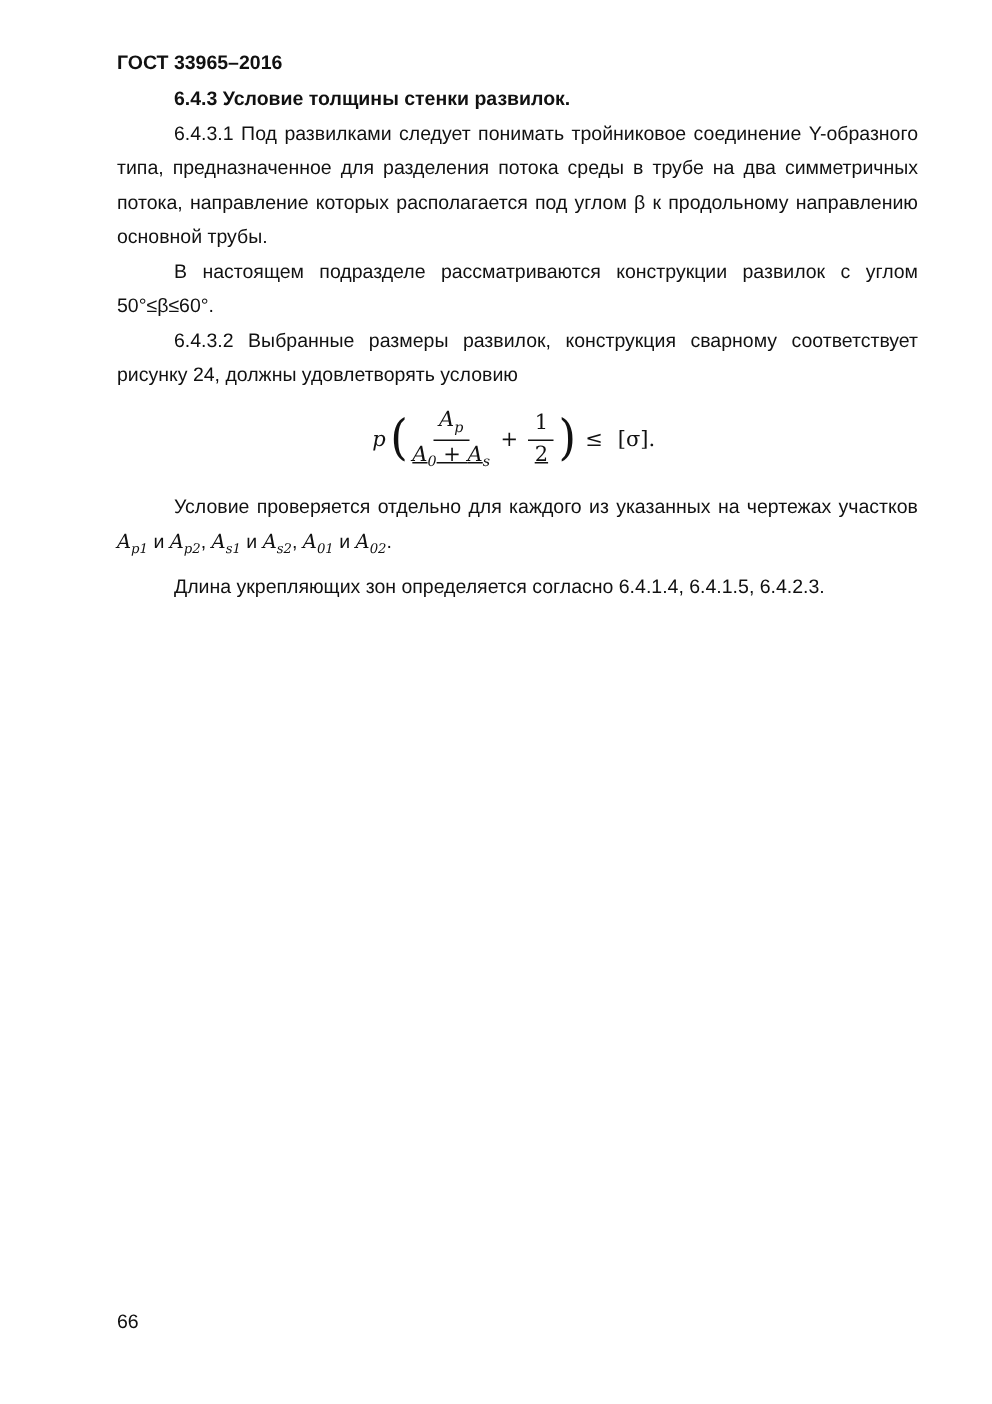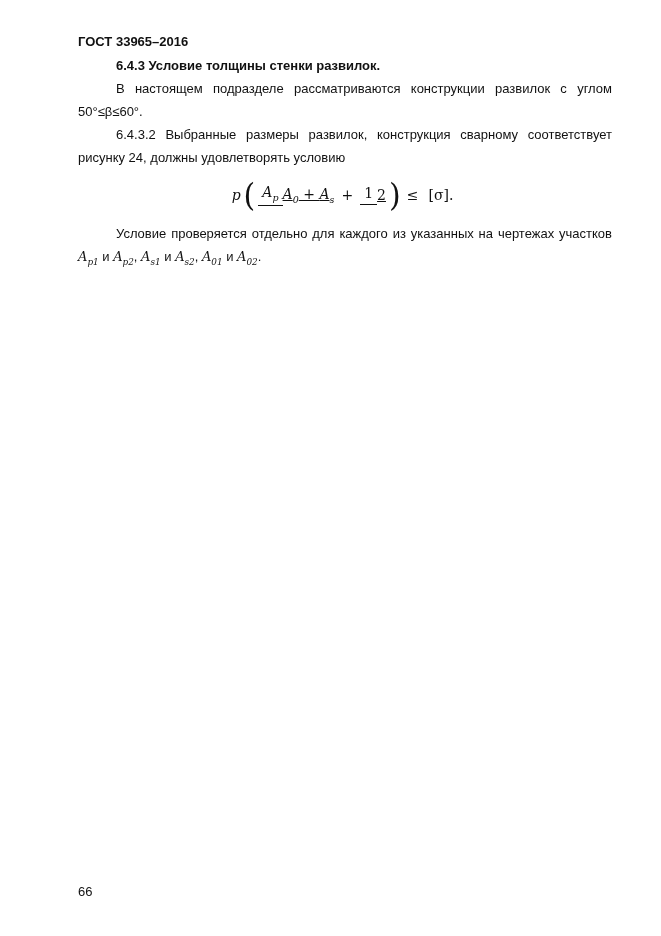--- a/index.html
+++ b/index.html
@@ -46,21 +46,21 @@
   .paren {
     font-style: normal;
     font-size: 30px;
     font-weight: 300;
     line-height: 1;
     transform: scaleY(1.08);
     margin: 0 1px;
   }
   .frac {
     display: inline-flex;
-    flex-direction: row;
+    flex-direction: column;
     align-items: center;
     vertical-align: middle;
     margin: 0 2px;
     line-height: 1.25;
   }
   .frac .num {
     border-bottom: 1px solid #111111;
     padding: 0 4px 1px 4px;
     text-align: center;
   }
@@ -72,33 +72,34 @@
     font-style: italic;
   }
   .varsub {
     font-family: "DejaVu Serif", serif;
     font-style: italic;
     font-size: 0.68em;
   }
   .page-number {
     position: absolute;
     left: 78px;
-    bottom: 37px;
+    bottom: 48px;
     font-size: 13px;
   }
 </style>
 </head>
 <body>
 
 <div class="page">
 
   <div class="doc-header">ГОСТ 33965–2016</div>
 
   <div class="section-heading">6.4.3 Условие толщины стенки развилок.</div>
 
+  <p class="para">6.4.3.1 Под развилками следует понимать тройниковое соединение Y-образного типа, предназначенное для разделения потока среды в трубе на два симметричных потока, направление которых располагается под углом β к продольному направлению основной трубы.</p>
 
   <p class="para">В настоящем подразделе рассматриваются конструкции развилок с углом 50°≤β≤60°.</p>
 
   <p class="para">6.4.3.2 Выбранные размеры развилок, конструкция сварному соответствует рисунку 24, должны удовлетворять условию</p>
 
   <div class="formula-row">
     <span class="mi">p</span>
     <span class="paren">(</span>
     <span class="frac">
       <span class="num"><span>A</span><sub>p</sub></span>
@@ -109,17 +110,18 @@
       <span class="num upright">1</span>
       <span class="den upright">2</span>
     </span>
     <span class="paren">)</span>
     <span class="op">≤</span>
     <span class="op">[σ].</span>
   </div>
 
   <p class="para"><span>Условие проверяется отдельно для каждого из указанных на чертежах участков </span><span class="var">A</span><sub class="varsub">p1</sub><span> и </span><span class="var">A</span><sub class="varsub">p2</sub><span>, </span><span class="var">A</span><sub class="varsub">s1</sub><span> и </span><span class="var">A</span><sub class="varsub">s2</sub><span>, </span><span class="var">A</span><sub class="varsub">01</sub><span> и </span><span class="var">A</span><sub class="varsub">02</sub><span>.</span></p>
 
+  <p class="para">Длина укрепляющих зон определяется согласно 6.4.1.4, 6.4.1.5, 6.4.2.3.</p>
 
 
   <div class="page-number">66</div>
 
 </div>
 
 </body></html>

